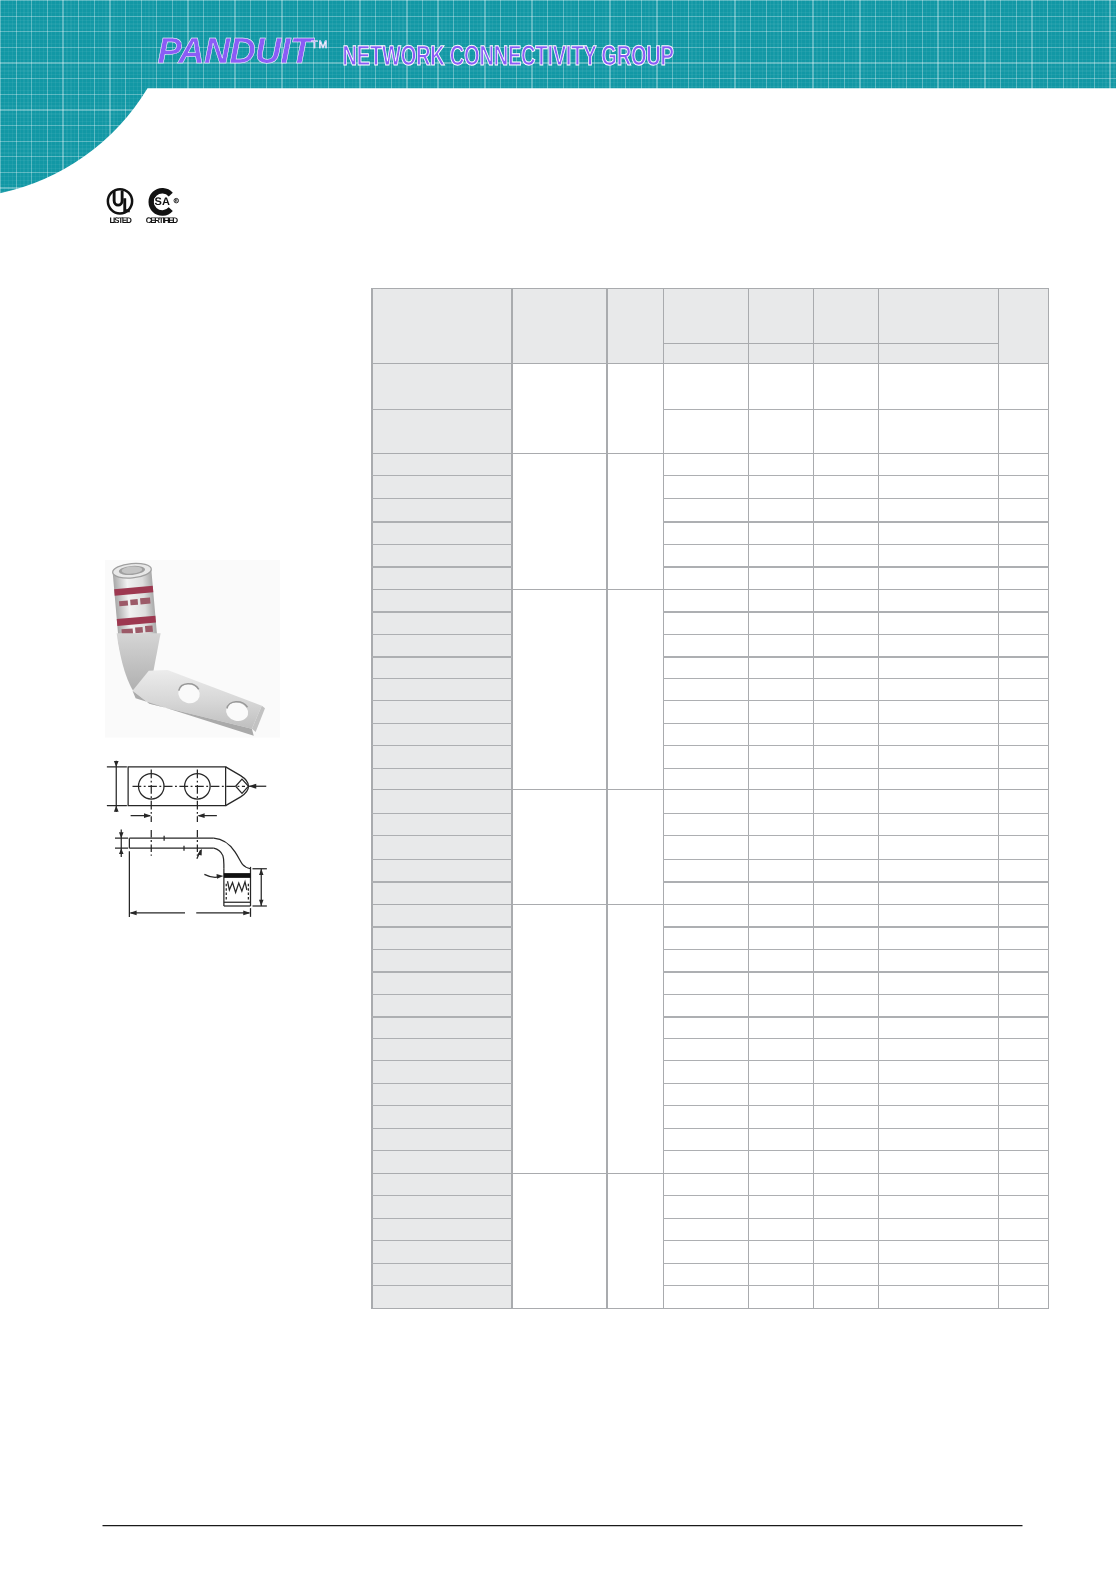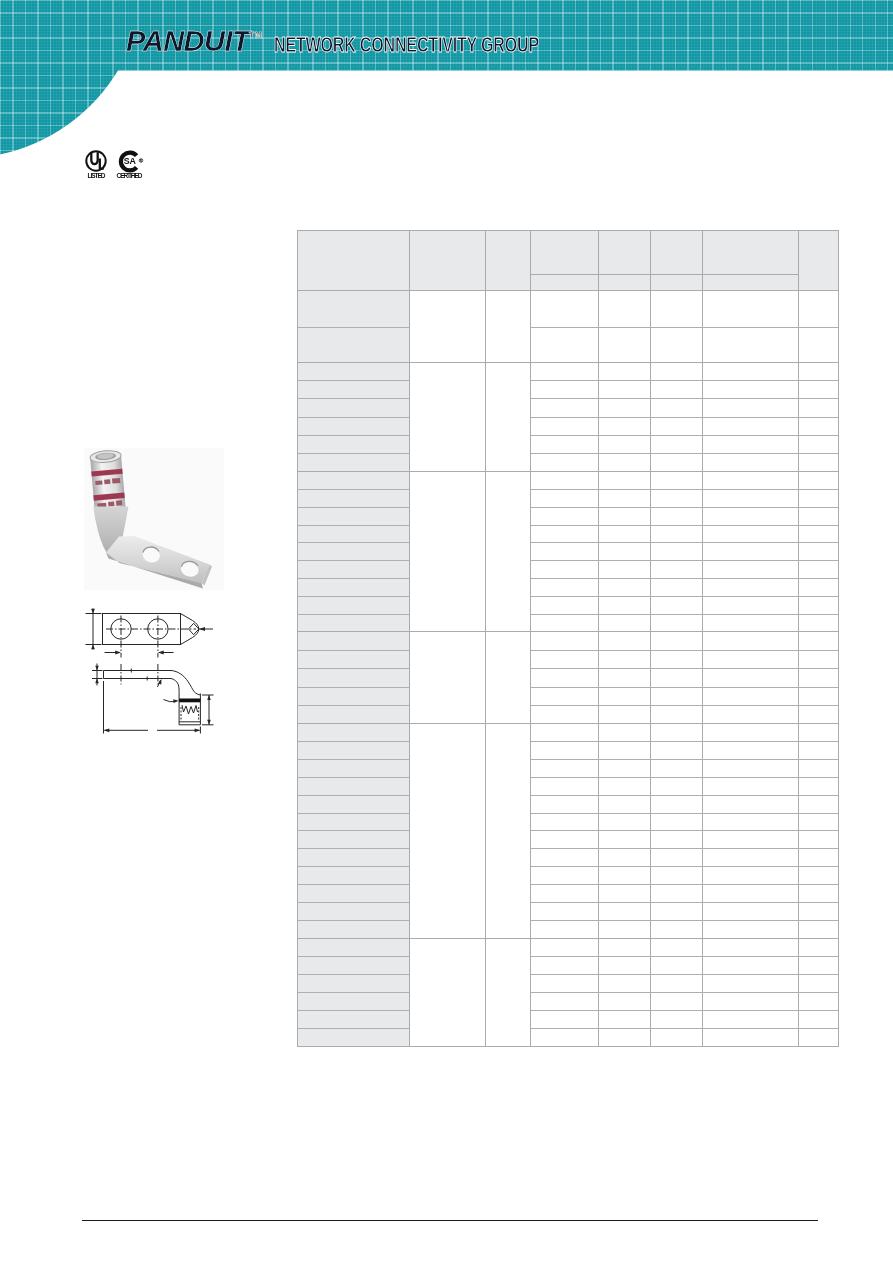--- a/index.html
+++ b/index.html
@@ -6,23 +6,23 @@
 body{width:893px;height:1263px;position:relative;background:#fff;font-family:"Liberation Sans",sans-serif;overflow:hidden;}
 #teal{position:absolute;top:0;left:0;width:893px;height:156px;
 background-color:#1298a5;
 background-image:
  repeating-linear-gradient(to right, rgba(255,255,255,0.28) 0 1px, transparent 1px 12.5px),
  repeating-linear-gradient(to bottom, rgba(255,255,255,0.28) 0 1px, transparent 1px 12.5px),
  repeating-linear-gradient(to right, rgba(255,255,255,0.05) 0 1px, transparent 1px 3.125px),
  repeating-linear-gradient(to bottom, rgba(255,255,255,0.05) 0 1px, transparent 1px 3.125px);
 }
 
-#brand{position:absolute;top:0;left:0;width:893px;height:70px;color:#0f172a;}
+#brand{position:absolute;top:0;left:0;width:893px;height:70px;color:#8b5cf6;}
 #pan{position:absolute;left:126px;top:25px;font-size:29px;font-weight:bold;font-style:italic;letter-spacing:-0.5px;-webkit-text-stroke:0.4px #fff;}
-#tm{position:absolute;left:249px;top:30px;font-size:8.5px;font-weight:bold;letter-spacing:0.6px;-webkit-text-stroke:0.5px #fff;}
+#tm{position:absolute;left:249px;top:30px;font-size:8.5px;font-weight:normal;letter-spacing:0.6px;-webkit-text-stroke:0.5px #fff;}
 #ncg{position:absolute;left:274px;top:32px;font-size:22.5px;font-weight:bold;transform:scaleX(0.715);transform-origin:left top;white-space:nowrap;letter-spacing:-0.3px;-webkit-text-stroke:0.8px #fff;}
 #ovl{position:absolute;top:0;left:0;}
 </style>
 </head>
 <body>
 <div id="teal"></div>
 <svg id="cover" style="position:absolute;top:0;left:0" width="893" height="156" viewBox="0 0 893 156">
     <path d="M 0 154.5 A 182 182 0 0 0 118 70.5 L 893 70.5 L 893 156 L 0 156 Z" fill="#fff"></path>
   </svg>
 <div id="brand">

